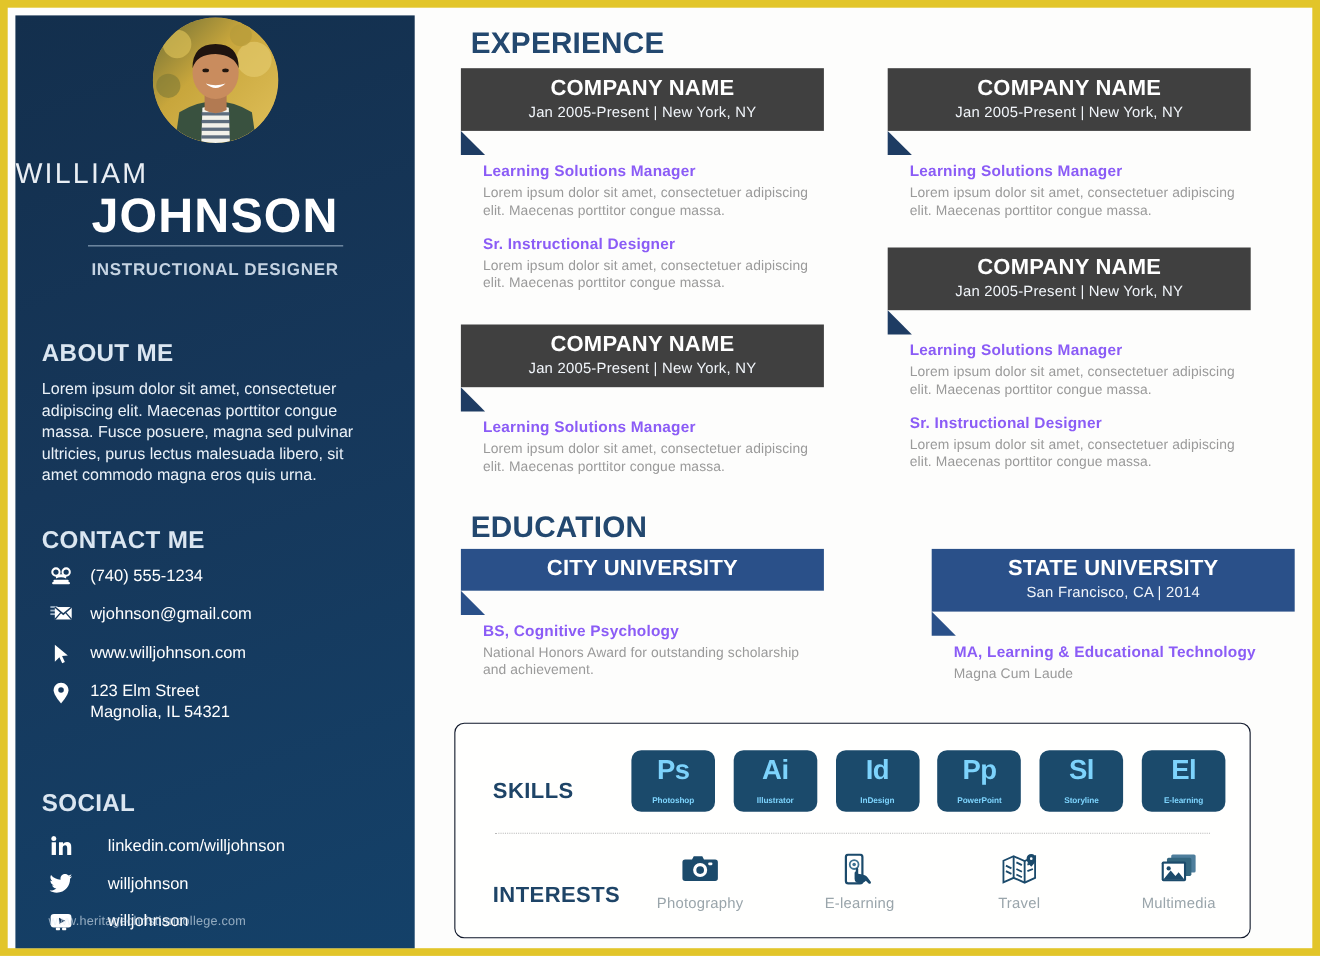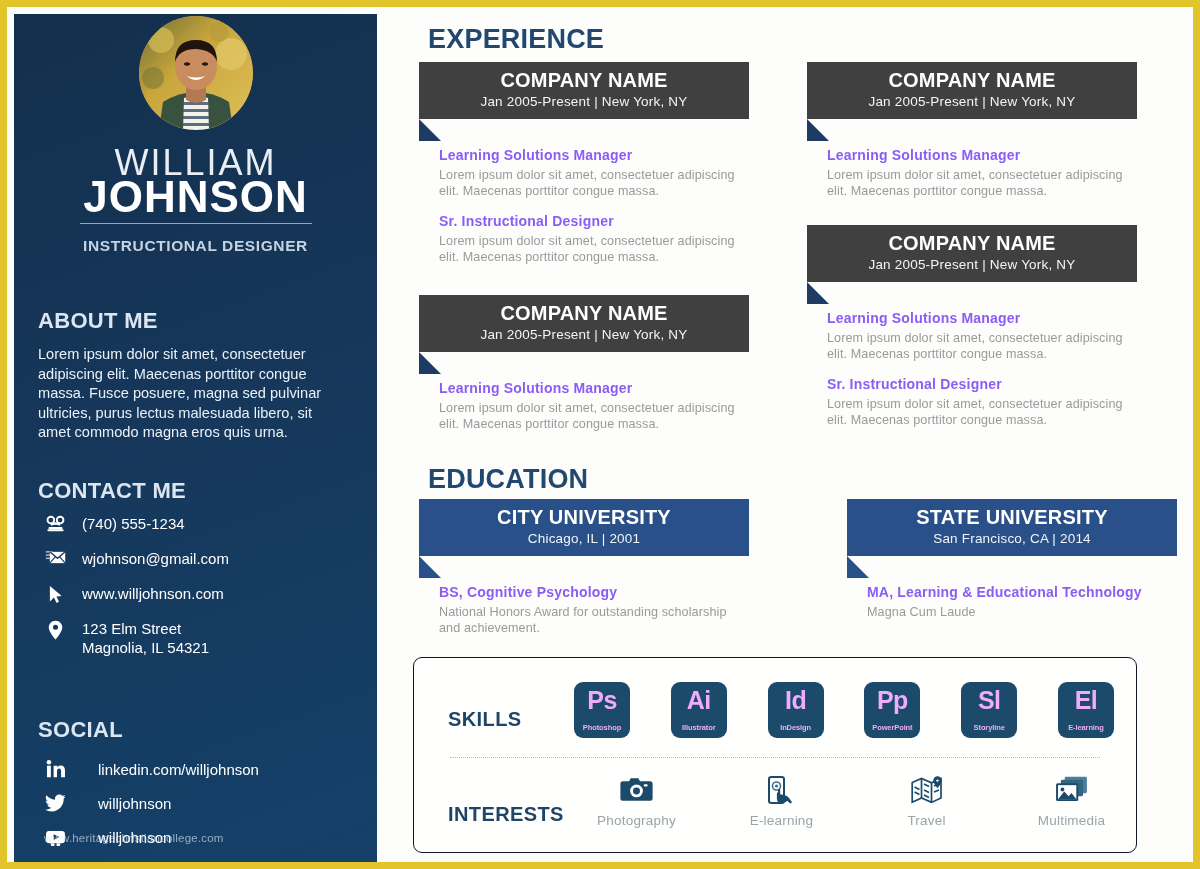--- a/index.html
+++ b/index.html
@@ -48,22 +48,21 @@
     border-radius: 50%;
     overflow: hidden;
     background: #caa24a;
   }
   .photo-svg { display: block; width: 114px; height: 114px; }
 
   .name-first {
     position: absolute;
     left: 0; right: 0;
     top: 128px;
-    text-align: center;
-    font-size: 36px;
+    font-size: 26px;
     letter-spacing: 2px;
     font-weight: 300;
     color: #e9eef4;
   }
   .name-last {
     position: absolute;
     left: 0; right: 0;
     top: 158px;
     text-align: center;
     font-size: 44px;
@@ -285,25 +284,25 @@
 
   .skills-row {
     position: absolute;
     left: 160px;
     top: 24px;
     width: 540px;
     display: flex;
     justify-content: space-between;
   }
   .skill-tile {
-    width: 56px;
+    width: 76px;
     height: 56px;
     background: #1b4a6b;
     border-radius: 9px;
-    color: #f0abfc;
+    color: #7dd3fc;
     position: relative;
   }
   .skill-abbr {
     position: absolute;
     left: 0; right: 0;
     top: 5px;
     text-align: center;
     font-size: 25px;
     font-weight: 700;
     line-height: 27px;
@@ -554,21 +553,20 @@
         <div class="entry-role">Sr. Instructional  Designer</div>
         <div class="entry-desc">Lorem ipsum dolor sit amet, consectetuer adipiscing elit. Maecenas porttitor congue massa.</div>
       </div>
     </section>
 
     <div class="sec-title" id="education-title">EDUCATION</div>
 
     <section class="col-left" style="top:485px;">
       <div class="banner edu">
         <div class="banner-title">CITY UNIVERSITY</div>
-        <div class="banner-sub">Chicago, IL  |  2001</div>
       </div>
       <div class="after-banner"></div>
       <div class="entry">
         <div class="entry-role">BS, Cognitive Psychology</div>
         <div class="entry-desc">National  Honors  Award  for  outstanding scholarship  and  achievement.</div>
       </div>
     </section>
 
     <section class="col-right" style="top:485px;margin-left:40px;">
       <div class="banner edu">

